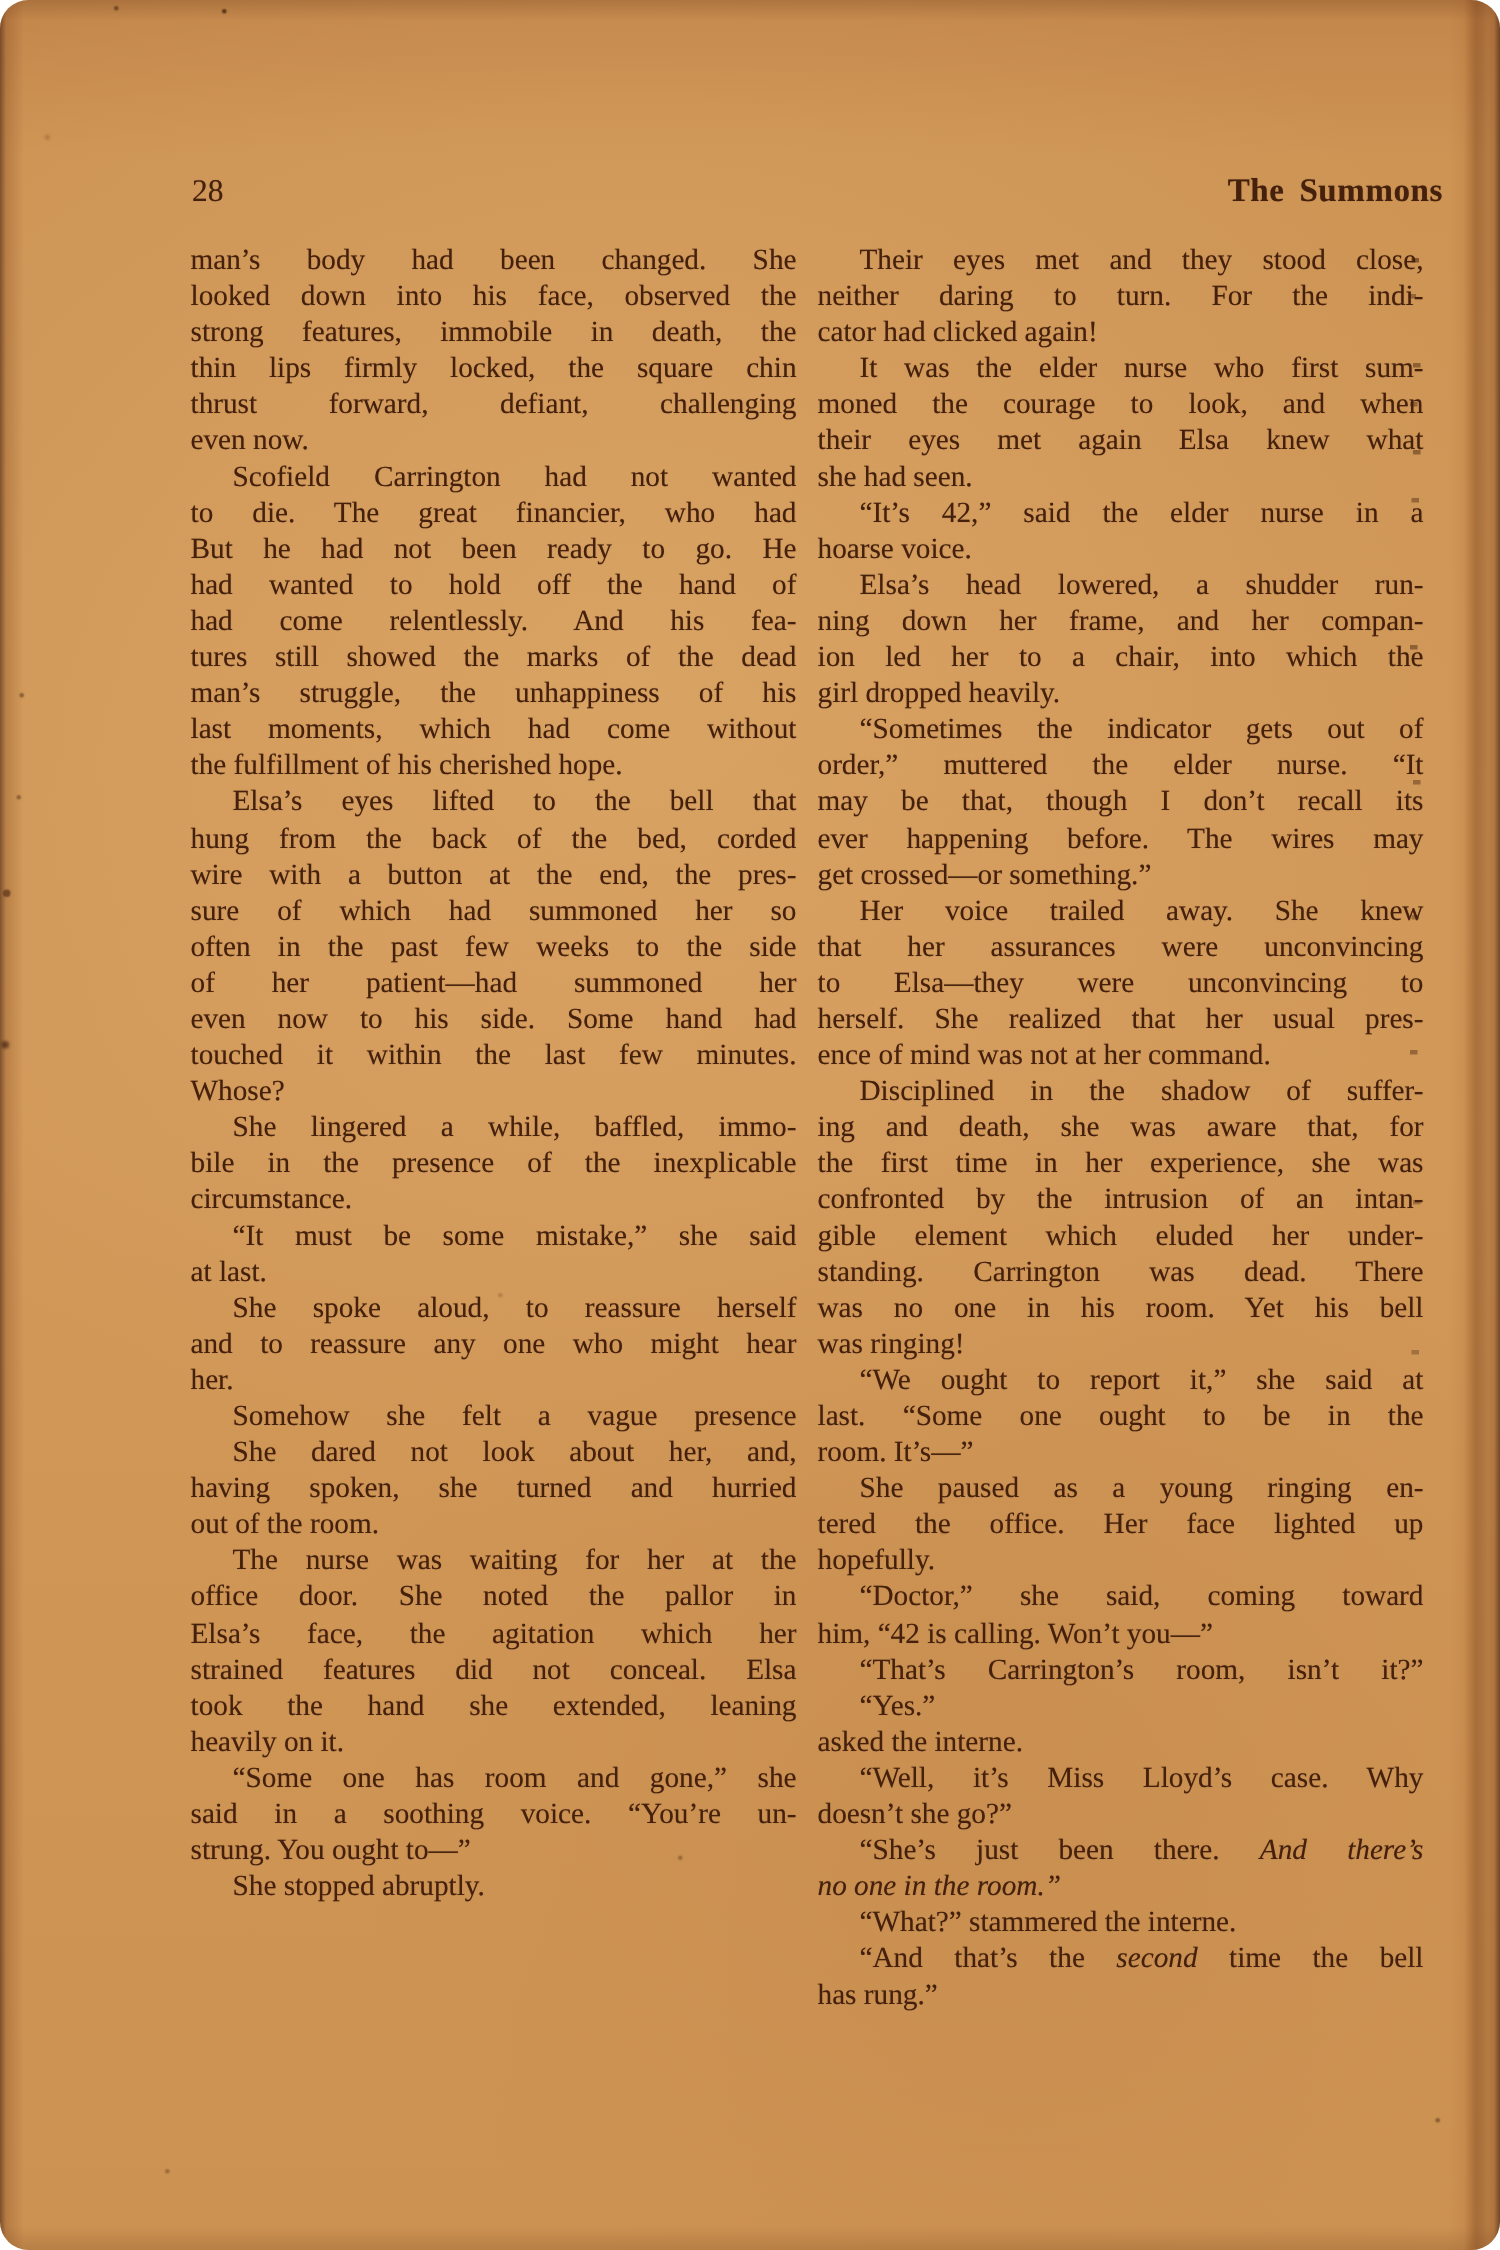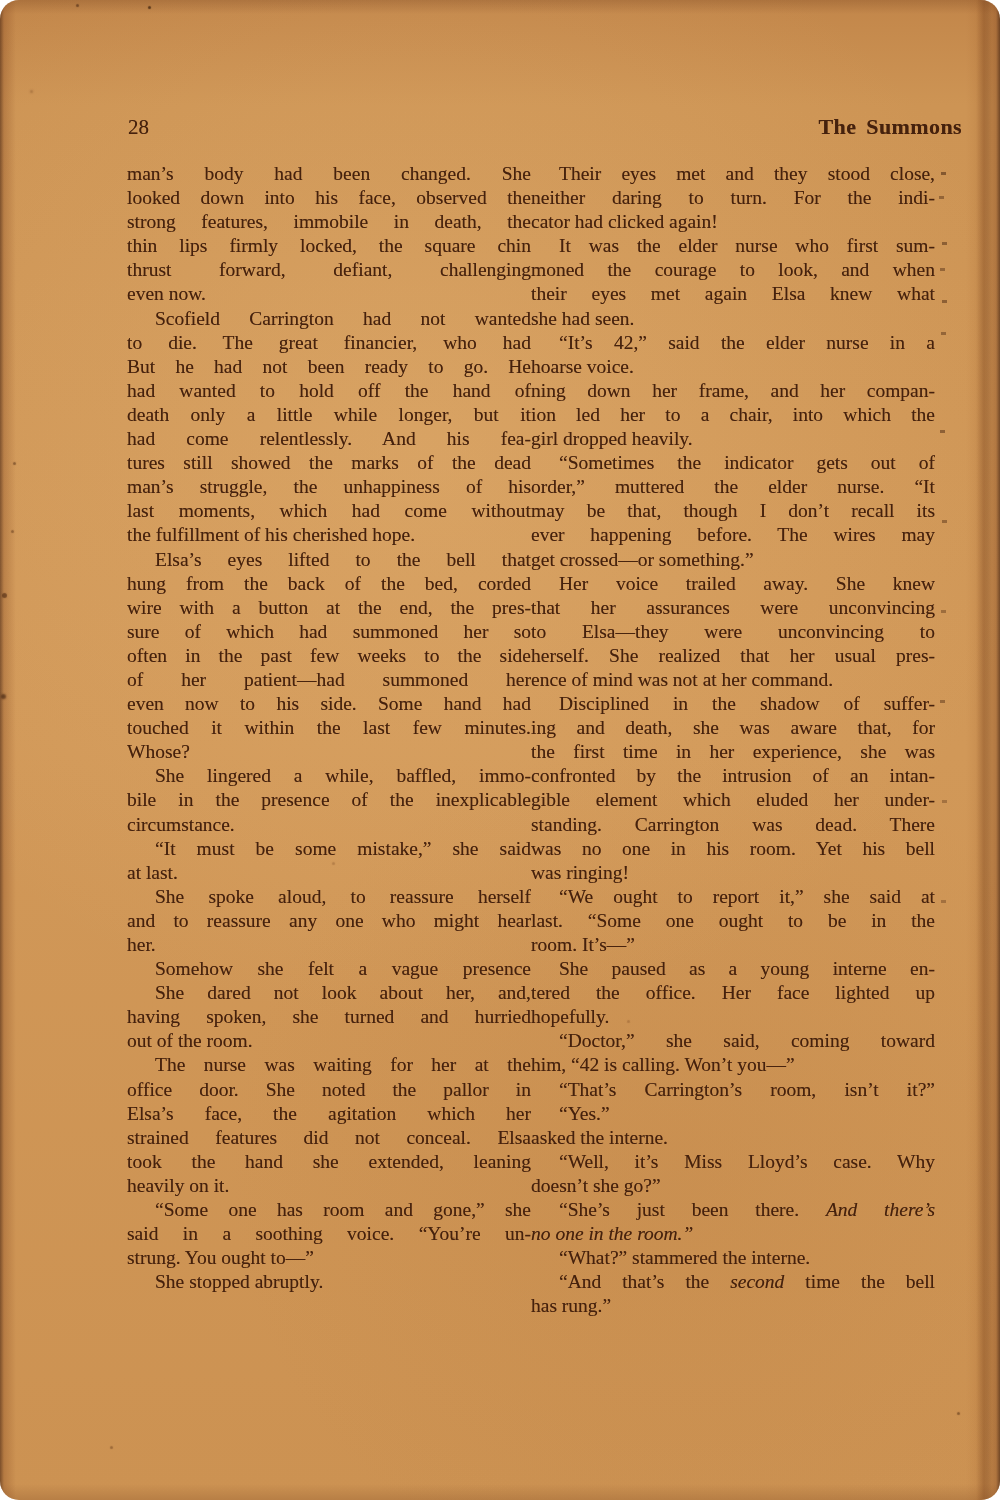--- a/index.html
+++ b/index.html
@@ -65,21 +65,21 @@
     text-shadow:0 0 0.6px rgba(70,34,14,0.5);
   }
   .running-title{
     position:absolute;left:128px;top:113px;width:834px;
     text-align:right;font-size:22px;line-height:27px;font-weight:700;
     letter-spacing:0.4px;word-spacing:4px;
     text-shadow:0 0 0.6px rgba(70,34,14,0.5);
   }
   .columns{
     position:absolute;left:127px;top:162px;width:822px;
-    display:flex;
+    display:flex;gap:14px;
   }
   .col{width:404px;}
   .line{
     font-size:19.5px;
     height:24.1px;line-height:24.1px;
     text-align:justify;text-align-last:justify;
     white-space:normal;overflow:visible;
     text-shadow:0 0 0.6px rgba(70,34,14,0.45);
   }
   .line.last{text-align-last:left;}
@@ -103,21 +103,20 @@
         <div class="line">man’s body had been changed. She</div>
         <div class="line">looked down into his face, observed the</div>
         <div class="line">strong features, immobile in death, the</div>
         <div class="line">thin lips firmly locked, the square chin</div>
         <div class="line">thrust forward, defiant, challenging</div>
         <div class="line last">even now.</div>
         <div class="line ind">Scofield Carrington had not wanted</div>
         <div class="line">to die. The great financier, who had</div>
         <div class="line">But he had not been ready to go. He</div>
         <div class="line">had wanted to hold off the hand of</div>
-        <div class="line">death only a little while longer, but it</div>
         <div class="line">had come relentlessly. And his fea-</div>
         <div class="line">tures still showed the marks of the dead</div>
         <div class="line">man’s struggle, the unhappiness of his</div>
         <div class="line">last moments, which had come without</div>
         <div class="line last">the fulfillment of his cherished hope.</div>
         <div class="line ind">Elsa’s eyes lifted to the bell that</div>
         <div class="line">hung from the back of the bed, corded</div>
         <div class="line">wire with a button at the end, the pres-</div>
         <div class="line">sure of which had summoned her so</div>
         <div class="line">often in the past few weeks to the side</div>
@@ -151,20 +150,21 @@
     <div class="col" id="col-right">
         <div class="line ind">Their eyes met and they stood close,</div>
         <div class="line">neither daring to turn. For the indi-</div>
         <div class="line last">cator had clicked again!</div>
         <div class="line ind">It was the elder nurse who first sum-</div>
         <div class="line">moned the courage to look, and when</div>
         <div class="line">their eyes met again Elsa knew what</div>
         <div class="line last">she had seen.</div>
         <div class="line ind">“It’s 42,” said the elder nurse in a</div>
         <div class="line last">hoarse voice.</div>
+        <div class="line ind">Elsa’s head lowered, a shudder run-</div>
         <div class="line">ning down her frame, and her compan-</div>
         <div class="line">ion led her to a chair, into which the</div>
         <div class="line last">girl dropped heavily.</div>
         <div class="line ind">“Sometimes the indicator gets out of</div>
         <div class="line">order,” muttered the elder nurse. “It</div>
         <div class="line">may be that, though I don’t recall its</div>
         <div class="line">ever happening before. The wires may</div>
         <div class="line last">get crossed—or something.”</div>
         <div class="line ind">Her voice trailed away. She knew</div>
         <div class="line">that her assurances were unconvincing</div>
@@ -175,21 +175,21 @@
         <div class="line">ing and death, she was aware that, for</div>
         <div class="line">the first time in her experience, she was</div>
         <div class="line">confronted by the intrusion of an intan-</div>
         <div class="line">gible element which eluded her under-</div>
         <div class="line">standing. Carrington was dead. There</div>
         <div class="line">was no one in his room. Yet his bell</div>
         <div class="line last">was ringing!</div>
         <div class="line ind">“We ought to report it,” she said at</div>
         <div class="line">last. “Some one ought to be in the</div>
         <div class="line last">room. It’s—”</div>
-        <div class="line ind">She paused as a young interne en-</div>
+        <div class="line ind">She paused as a young ringing en-</div>
         <div class="line">tered the office. Her face lighted up</div>
         <div class="line last">hopefully.</div>
         <div class="line ind">“Doctor,” she said, coming toward</div>
         <div class="line last">him, “42 is calling. Won’t you—”</div>
         <div class="line ind">“That’s Carrington’s room, isn’t it?”</div>
         <div class="line last ind">“Yes.”</div>
         <div class="line last">asked the interne.</div>
         <div class="line ind">“Well, it’s Miss Lloyd’s case. Why</div>
         <div class="line last">doesn’t she go?”</div>
         <div class="line ind"><span>“She’s just been there. </span><span class="it">And there’s</span></div>

